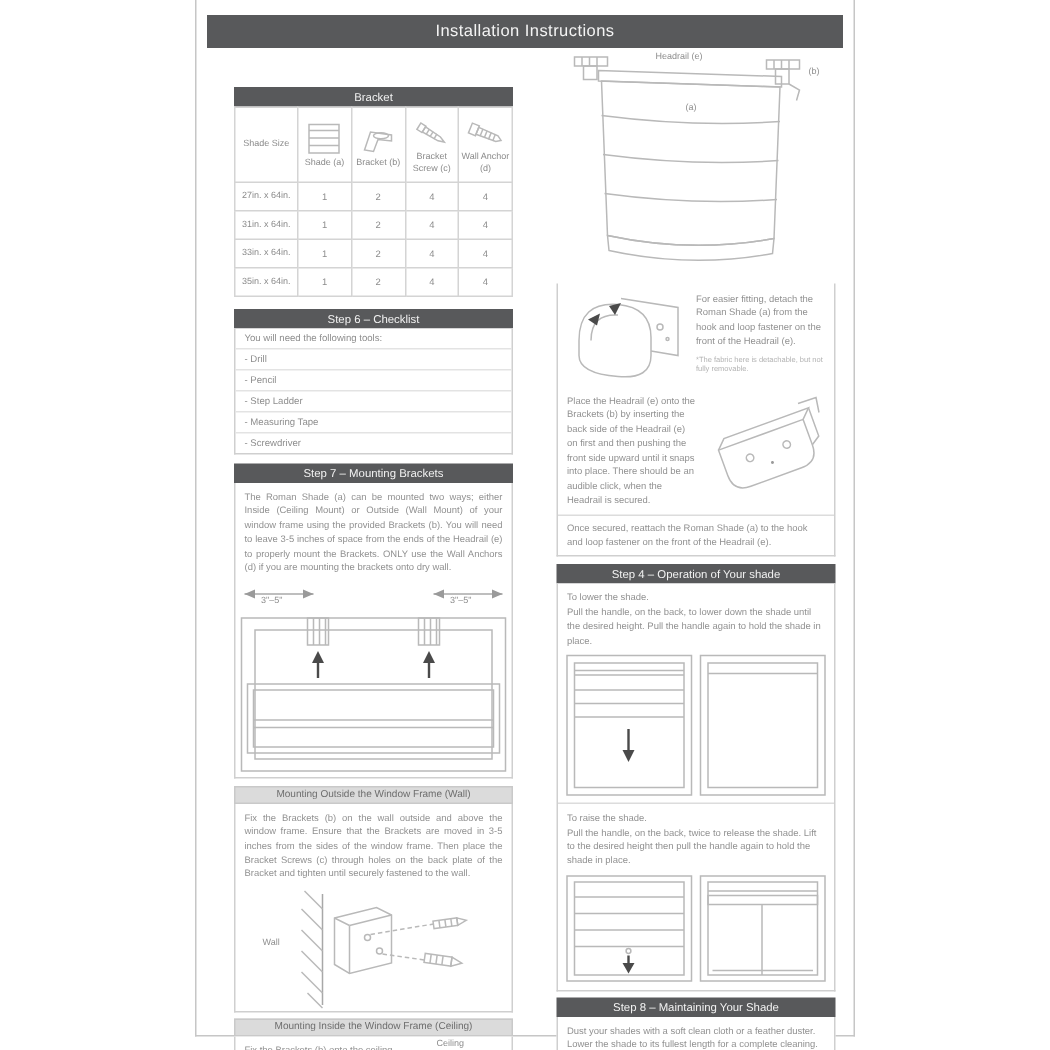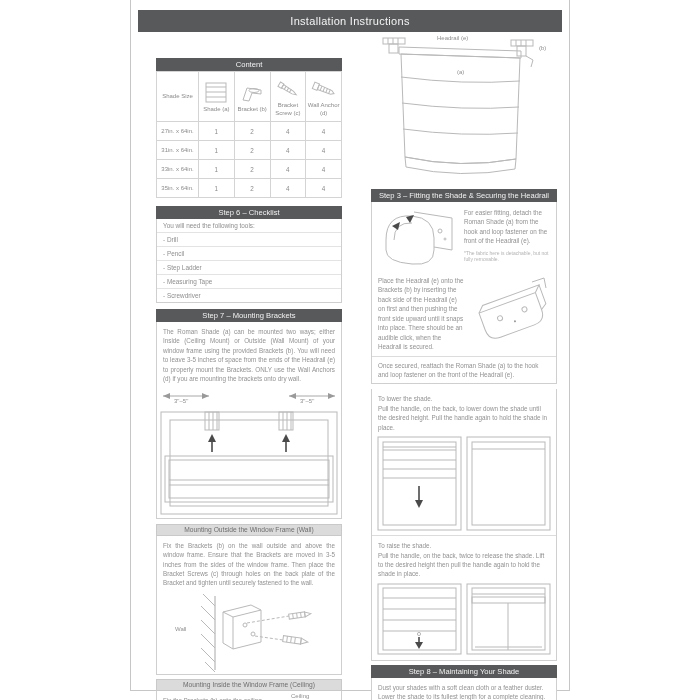--- a/index.html
+++ b/index.html
@@ -45,21 +45,21 @@
   .sk { stroke:#4a4a4a; fill:none; stroke-width:1.6; }
 </style>
 </head>
 <body>
 
 <div class="doc">
   <div class="title-bar">Installation Instructions</div>
 
   <div class="col col-left">
 
-    <div class="sec-header">Content</div>
+    <div class="sec-header">Bracket</div>
     <table class="content">
       <tbody>
       <tr class="head">
         <td class="size">Shade Size</td>
         <td>
           <svg class="icn" width="26" height="24" viewBox="0 0 26 24">
             <rect class="s" x="3" y="2" width="20" height="19"></rect>
             <line class="s" x1="3" y1="6" x2="23" y2="6"></line>
                 <line class="s" x1="3" y1="11" x2="23" y2="11"></line>
                 <line class="s" x1="3" y1="16" x2="23" y2="16"></line>
@@ -265,21 +265,20 @@
         <path class="s" d="M32 96 Q91 104 147 100"></path>
 
         <path class="s" d="M34 124 Q90 136 145 126 L144 136 Q90 146 35 134 Z"></path>
       </svg>
       <span class="lbl" style="left:66px; top:2px;">Headrail (e)</span>
       <span class="lbl" style="left:86px; top:36px;">(a)</span>
       <span class="lbl" style="left:168px; top:12px;">(b)</span>
     </div>
 
     <div class="mt4">
-      <div class="sec-header">Step 3 – Fitting the Shade &amp; Securing the Headrail</div>
       <div class="box">
         <div class="flexrow">
           <svg class="diag" style="margin:4px 2px 2px 4px;" width="82" height="64" viewBox="0 0 82 64">
             <path class="s" d="M38 6 L76 12 L76 44 L58 41"></path>
             <circle class="s" cx="64" cy="25" r="2"></circle>
               <circle class="s" cx="69" cy="33" r="1"></circle>
             <path class="s" d="M10 34 Q10 8 36 10 Q58 12 58 32 L58 44 Q58 60 36 58 Q10 56 10 44 Z"></path>
             <path class="s" d="M18 34 Q18 16 36 17"></path>
             <polygon class="fd" points="16,20 24,16 22,24"></polygon>
             <polygon class="fd" points="30,11 38,9 34,17"></polygon>
@@ -301,20 +300,21 @@
               <circle class="fg" cx="43" cy="46" r="1"></circle>
             </g>
             <path class="s" d="M62 6 L74 2 L76 12"></path>
           </svg>
         </div>
         <div class="para plain" style="border-top:1px solid #dcdcdc; padding-top:4px;">Once secured, reattach the Roman Shade (a) to the hook  and loop fastener on the front of the Headrail (e).</div>
       </div>
     </div>
 
     <div class="mt5">
+      <div class="sec-header">Step 4 – Operation of Your shade</div>
       <div class="box">
         <div class="para plain" style="padding-bottom:2px;">
           <span>To lower the shade.</span><br>
           <span>Pull the handle, on the back, to lower down the shade until the desired height. Pull the handle again to hold the shade in place.</span>
         </div>
         <div class="flexrow" style="justify-content:space-between; padding:2px 5px 4px;">
           <svg class="diag" width="85" height="95" viewBox="0 0 85 95">
             <rect class="s" x="1" y="1" width="83" height="93"></rect>
             <rect class="s" x="6" y="6" width="73" height="83"></rect>
             <line class="s" x1="6" y1="11" x2="79" y2="11"></line>

